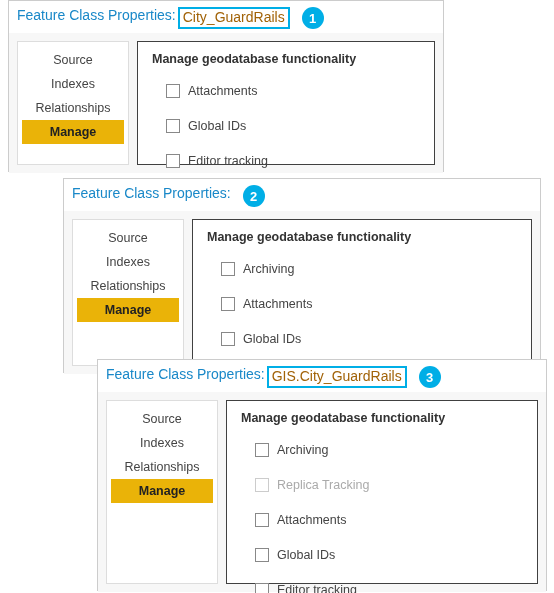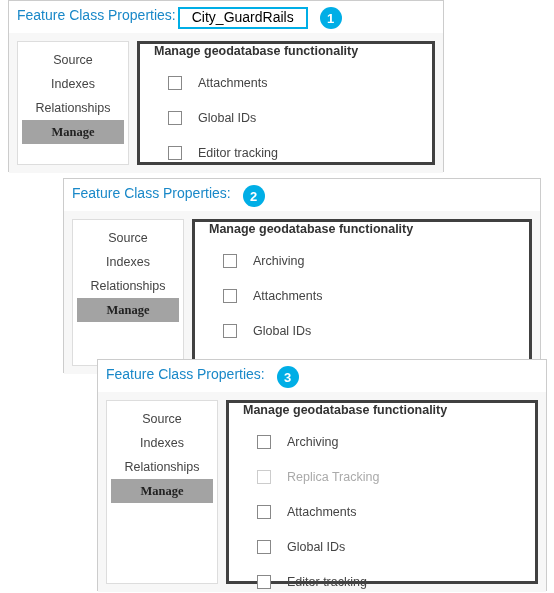--- a/index.html
+++ b/index.html
@@ -19,23 +19,23 @@
   }
   .title-bar {
     padding: 6px 8px 4px 8px;
     font-size: 14px;
     display: flex;
     gap: 2px;
     background: #fff;
   }
   .title-prefix { color: #1988c8; }
   .title-name {
-    color: #000000;
+    color: #a16207;
     border: 2px solid #00aee6;
-    padding: 0 12px;
+    padding: 0 3px;
     display: inline-block;
   }
   .callout {
     width: 22px;
     height: 22px;
     border-radius: 50%;
     background: #00aee6;
     color: #fff;
     font-size: 13px;
     font-weight: 600;
@@ -59,41 +59,40 @@
     text-align: center;
   }
   .sidebar-item {
     padding: 2px 10px;
     font-size: 12.5px;
     line-height: 20px;
     color: #444;
     cursor: default;
   }
   .sidebar-item.selected {
-    background: #a3a3a3;
+    background: #eab308;
     font-weight: 600;
     color: #222;
-    font-family: Liberation Serif, serif;
   }
   .content {
     flex: 1;
     background: #fff;
-    border: 3px solid #404040;
-    padding: 0 14px;
+    border: 1px solid #404040;
+    padding: 10px 14px;
   }
   .content-heading {
     font-size: 12.5px;
     color: #333;
     font-weight: 600;
     margin-bottom: 8px;
   }
   .opt-row {
     display: flex;
     align-items: center;
-    gap: 16px;
+    gap: 8px;
     padding: 3px 0 3px 14px;
     font-size: 12.5px;
     color: #444;
     margin-top: 15px;
   }
   .opt-row.disabled { color: #aaa; }
   .chk {
     width: 14px;
     height: 14px;
     border: 1px solid #888;
@@ -172,20 +171,21 @@
         <span class="chk"></span>
         <span>Editor tracking</span>
       </div>
     </div>
   </div>
 </div>
 
 <div class="dialog" id="dlg3">
   <div class="title-bar">
     <span class="title-prefix">Feature Class Properties:</span>
+    <span class="title-name">GIS.City_GuardRails</span>
     <span class="callout">3</span>
   </div>
   <div class="body">
     <div class="sidebar">
       <div class="sidebar-item">Source</div>
       <div class="sidebar-item">Indexes</div>
       <div class="sidebar-item">Relationships</div>
       <div class="sidebar-item selected">Manage</div>
     </div>
     <div class="content">

